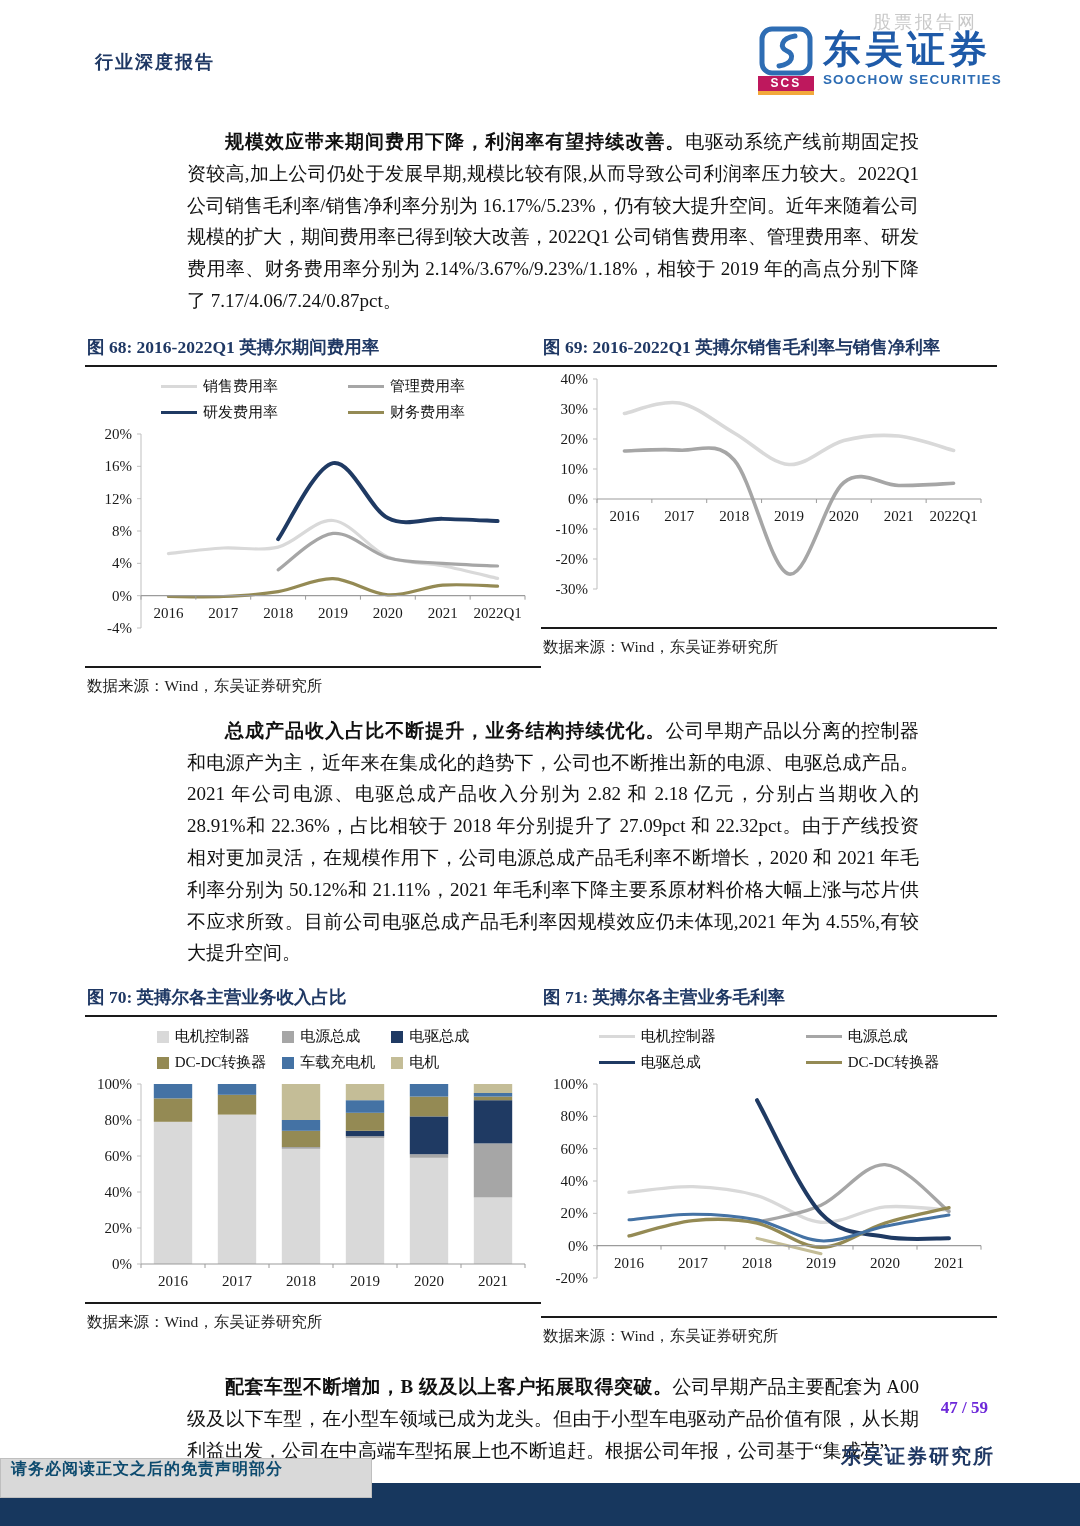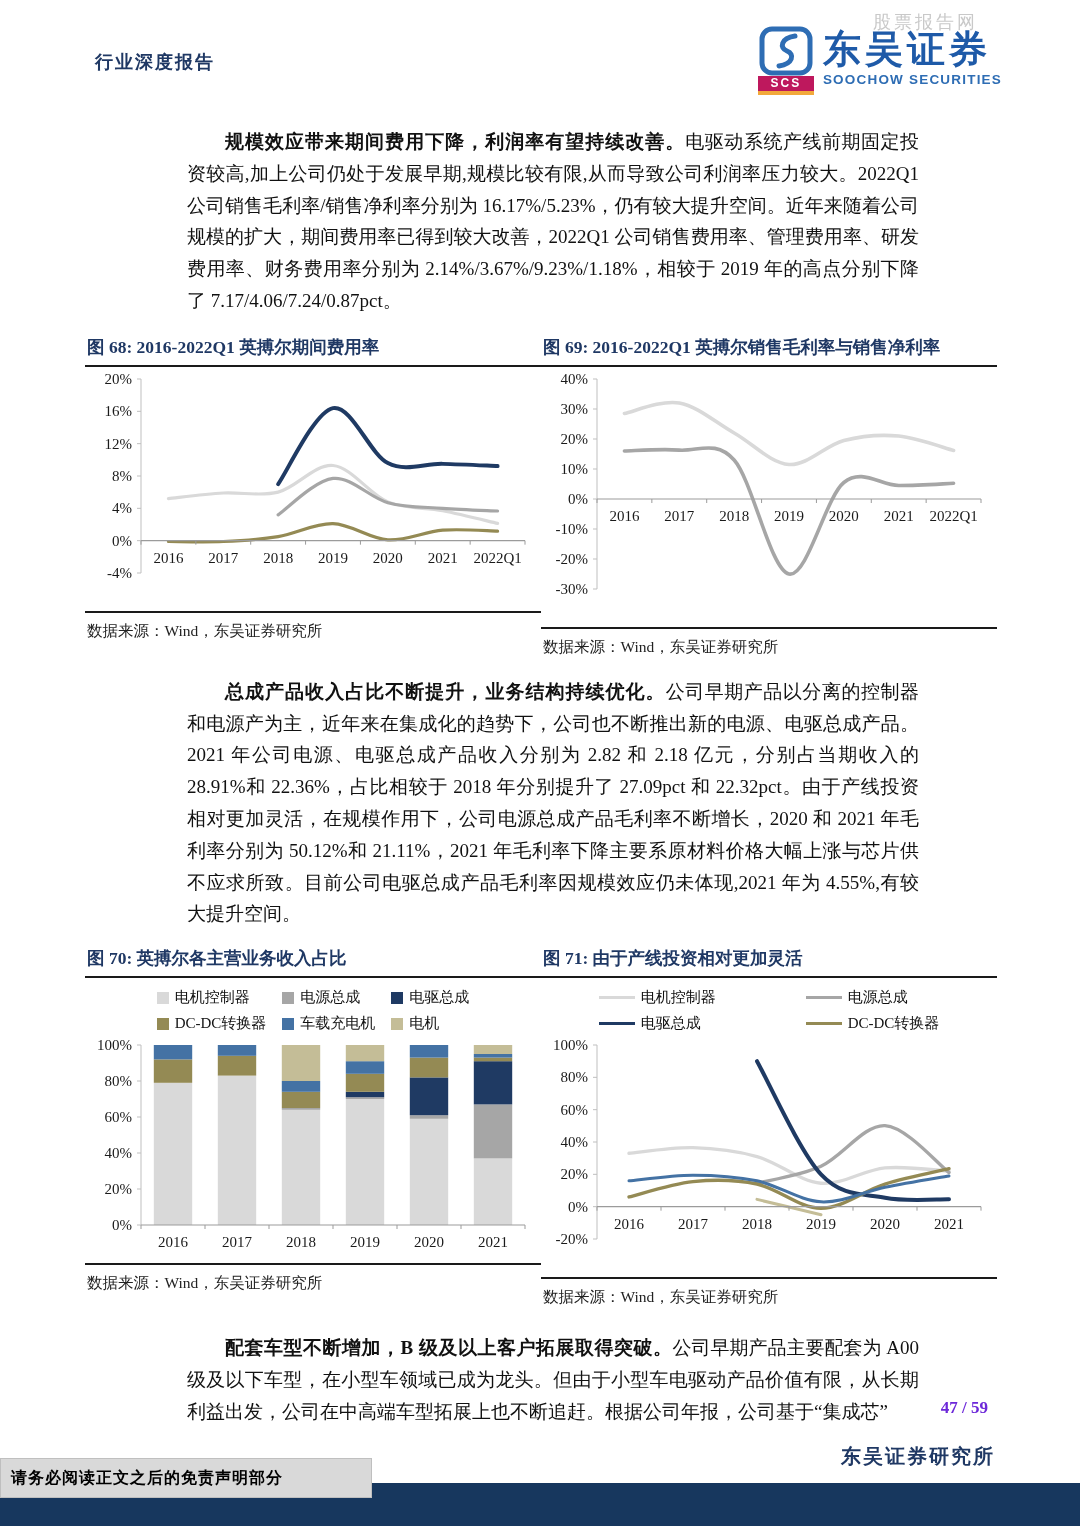--- a/index.html
+++ b/index.html
@@ -41,22 +41,22 @@
                 font-size:15.5px;color:#222}
   svg.plot{display:block;margin-top:2px}
   .tick{font-family:"Liberation Serif",serif;font-size:15px;fill:#1a1a1a}
 
   
   .page-num{position:absolute;right:92px;top:1398px;color:#6d28d9;font-weight:bold;font-size:17px}
   .institute{position:absolute;right:85px;top:1443px;color:#1F3864;font-weight:bold;
              font-size:20px;letter-spacing:2px}
   .navy-bar{position:absolute;left:0;right:0;bottom:0;height:43px;background:#17375E}
   .disclaimer-box{position:absolute;left:0;top:1458px;width:372px;height:40px;background:#D9D9D9;
-                  border:1px solid #bfbfbf;display:flex;align-items:center;padding-left:10px;
-                  color:#000000;font-weight:bold;font-size:16px;z-index:2;letter-spacing:1px}
+                  border:1px solid #bfbfbf;display:flex;align-items:flex-start;padding-left:10px;
+                  color:#0c4a6e;font-weight:bold;font-size:16px;z-index:2;letter-spacing:1px}
 </style>
 </head>
 <body>
 
 <div class="page">
 
   <div class="watermark">股票报告网</div>
   <div class="report-type">行业深度报告</div>
 
   <div class="logo">
@@ -74,20 +74,38 @@
     </div>
   </div>
 
   <div class="content">
 
     <p class="para"><b>规模效应带来期间费用下降，利润率有望持续改善。</b><span>电驱动系统产线前期固定投资较高,加上公司仍处于发展早期,规模比较有限,从而导致公司利润率压力较大。2022Q1 公司销售毛利率/销售净利率分别为 16.17%/5.23%，仍有较大提升空间。近年来随着公司规模的扩大，期间费用率已得到较大改善，2022Q1 公司销售费用率、管理费用率、研发费用率、财务费用率分别为 2.14%/3.67%/9.23%/1.18%，相较于 2019 年的高点分别下降了 7.17/4.06/7.24/0.87pct。</span></p>
 
     <div class="chart-row">
       <figure class="chart-box">
         <figcaption class="chart-title">图 68:  2016-2022Q1 英搏尔期间费用率</figcaption>
+        <div class="legend" style="grid-template-columns: repeat(2, auto); column-gap: 70px;">
+            <span class="lg-item">
+              <span class="lg-line" style="background: rgb(217, 217, 217);"></span>
+              <span>销售费用率</span>
+            </span>
+            <span class="lg-item">
+              <span class="lg-line" style="background: rgb(166, 166, 166);"></span>
+              <span>管理费用率</span>
+            </span>
+            <span class="lg-item">
+              <span class="lg-line" style="background: rgb(31, 58, 99);"></span>
+              <span>研发费用率</span>
+            </span>
+            <span class="lg-item">
+              <span class="lg-line" style="background: rgb(148, 138, 84);"></span>
+              <span>财务费用率</span>
+            </span>
+          </div>
         <svg class="plot" width="456" height="238" viewBox="0 0 456 238">
             <line x1="56" y1="10" x2="56" y2="204" stroke="#BFBFBF" stroke-width="1"></line>
             <line x1="52" y1="204" x2="56" y2="204" stroke="#BFBFBF" stroke-width="1"></line>
             <text x="47" y="209" text-anchor="end" class="tick">-4%</text>
             <line x1="52" y1="171.66666666666666" x2="56" y2="171.66666666666666" stroke="#BFBFBF" stroke-width="1"></line>
             <text x="47" y="176.66666666666666" text-anchor="end" class="tick">0%</text>
             <line x1="52" y1="139.33333333333334" x2="56" y2="139.33333333333334" stroke="#BFBFBF" stroke-width="1"></line>
             <text x="47" y="144.33333333333334" text-anchor="end" class="tick">4%</text>
             <line x1="52" y1="107" x2="56" y2="107" stroke="#BFBFBF" stroke-width="1"></line>
             <text x="47" y="112" text-anchor="end" class="tick">8%</text>
@@ -247,21 +265,21 @@
             <line x1="120" y1="190" x2="120" y2="194" stroke="#9B9B9B" stroke-width="1"></line>
             <line x1="184" y1="190" x2="184" y2="194" stroke="#9B9B9B" stroke-width="1"></line>
             <line x1="248" y1="190" x2="248" y2="194" stroke="#9B9B9B" stroke-width="1"></line>
             <line x1="312" y1="190" x2="312" y2="194" stroke="#9B9B9B" stroke-width="1"></line>
             <line x1="376" y1="190" x2="376" y2="194" stroke="#9B9B9B" stroke-width="1"></line>
             <line x1="440" y1="190" x2="440" y2="194" stroke="#9B9B9B" stroke-width="1"></line>
           </svg>
         <div class="chart-source">数据来源：Wind，东吴证券研究所</div>
       </figure>
       <figure class="chart-box">
-        <figcaption class="chart-title">图 71:  由于产线投资相对更加灵活</figcaption>
+        <figcaption class="chart-title">图 71:  英搏尔各主营业务毛利率</figcaption>
         <div class="legend" style="grid-template-columns: repeat(2, auto); column-gap: 90px;">
             <span class="lg-item">
               <span class="lg-line" style="background: rgb(217, 217, 217);"></span>
               <span>电机控制器</span>
             </span>
             <span class="lg-item">
               <span class="lg-line" style="background: rgb(166, 166, 166);"></span>
               <span>电源总成</span>
             </span>
             <span class="lg-item">

